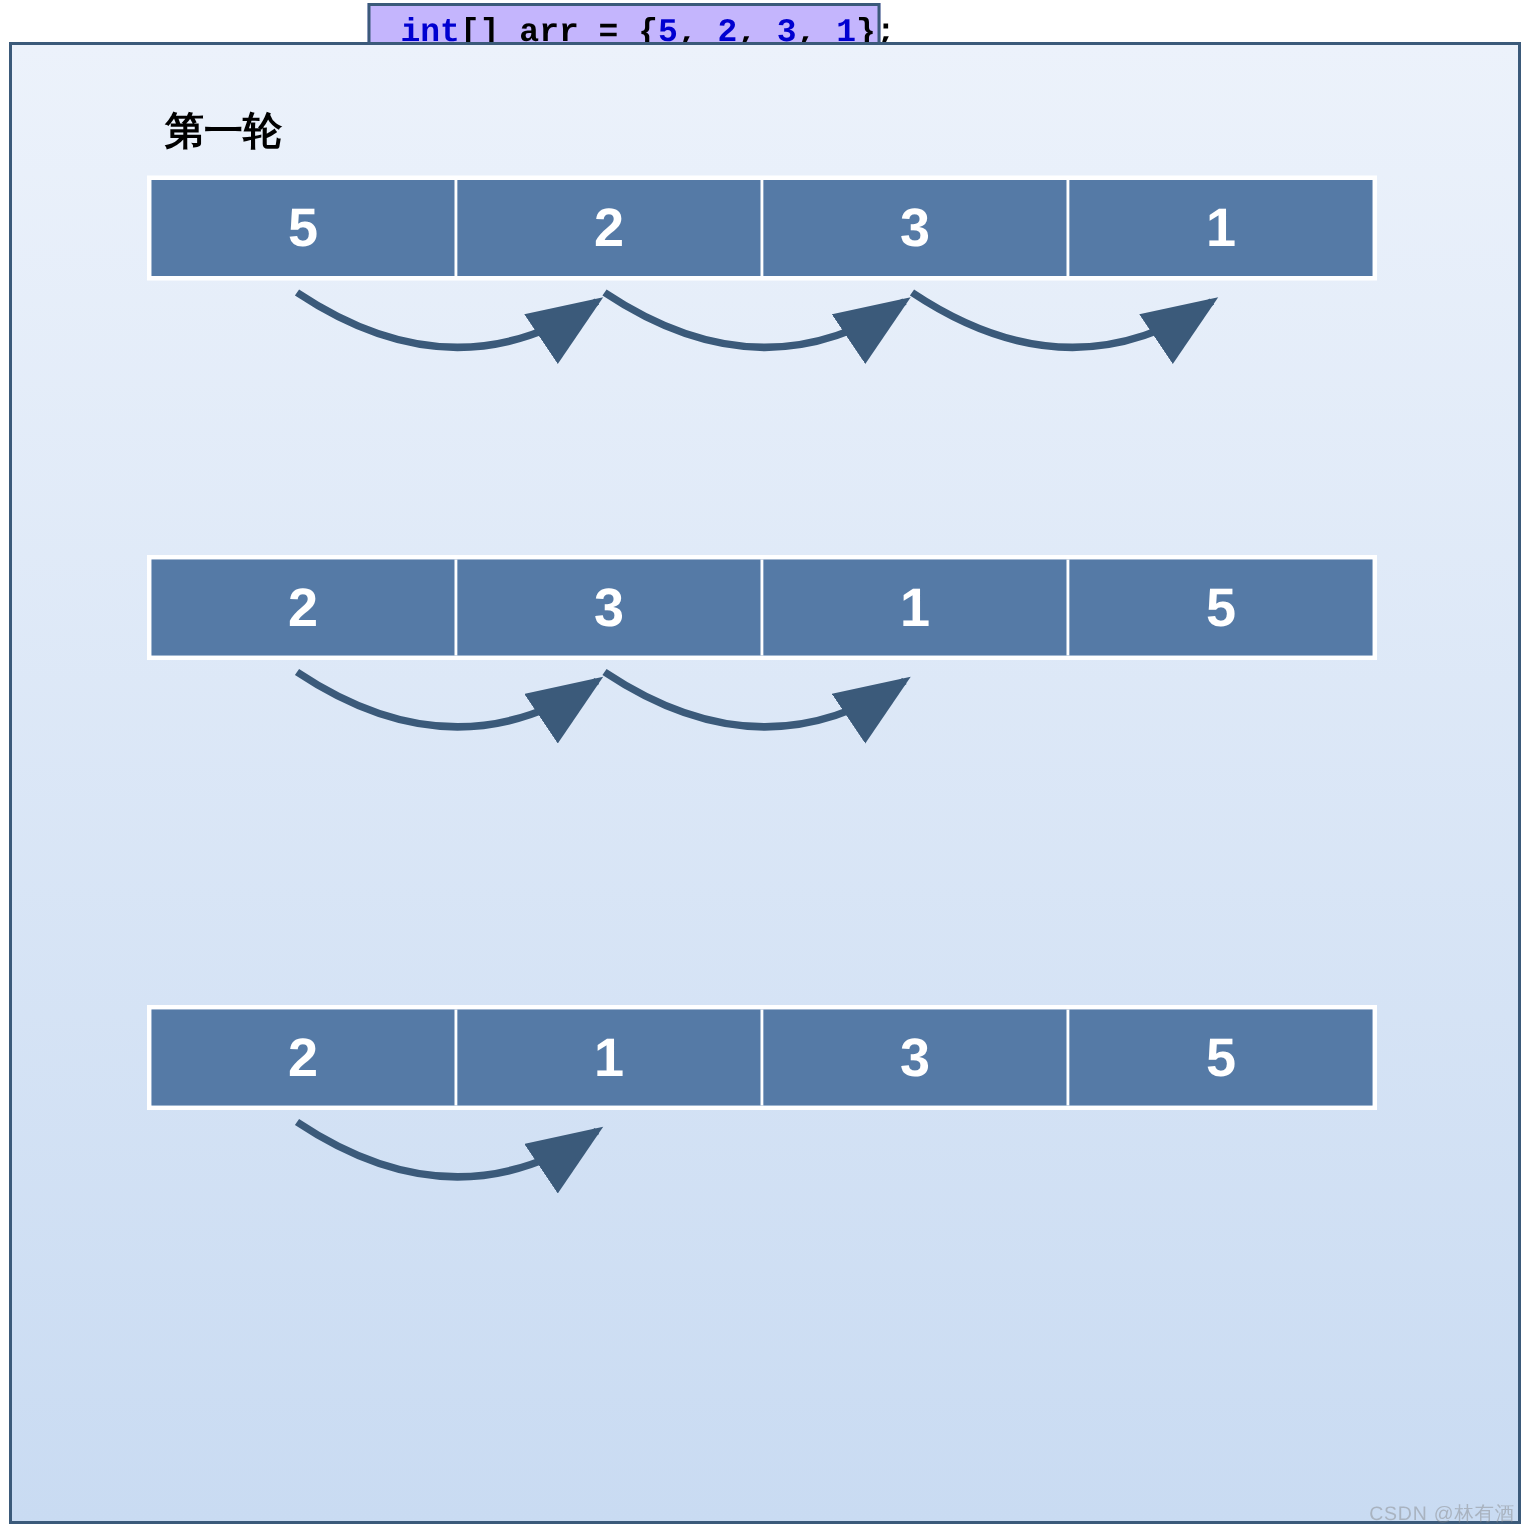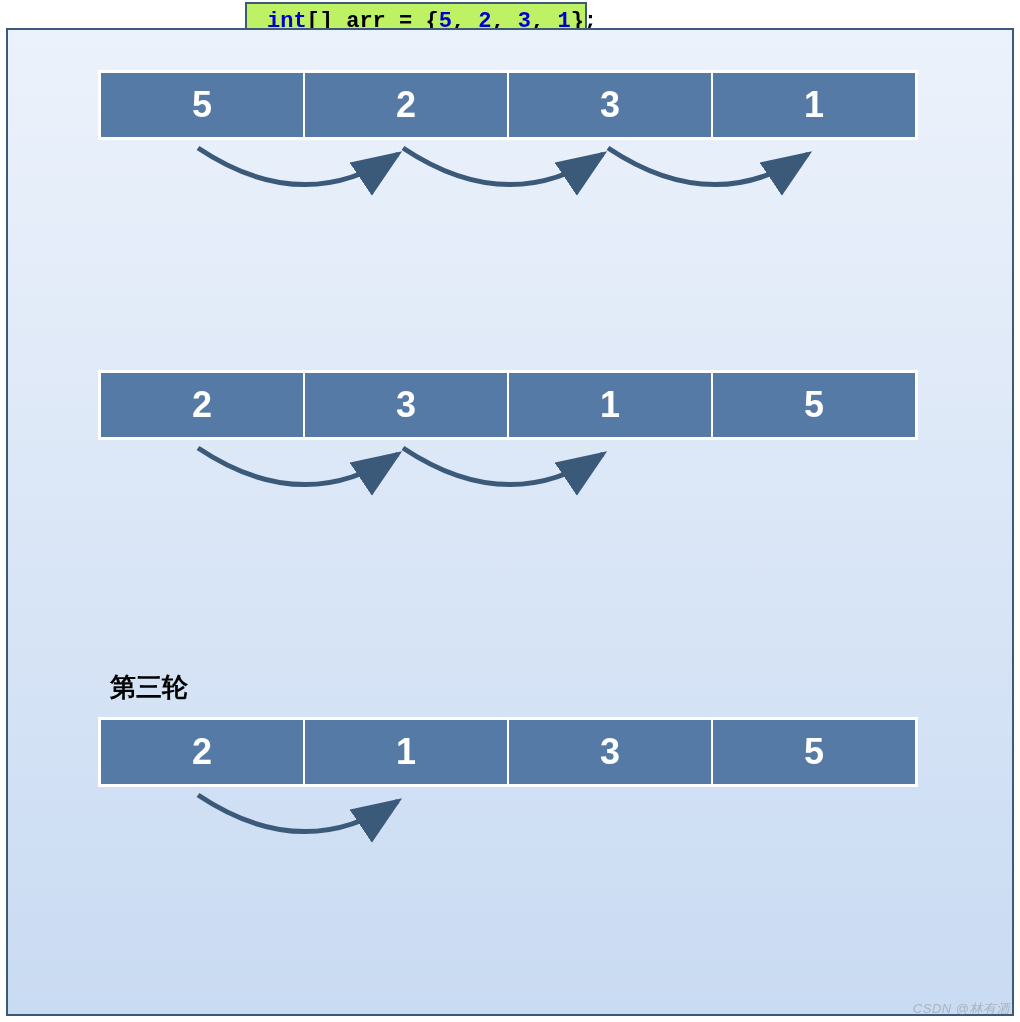--- a/index.html
+++ b/index.html
@@ -11,21 +11,21 @@
     font-family: Arial, "Microsoft YaHei", sans-serif;
     background: #fff;
     position: relative;
   }
   .code-box {
     position: absolute;
     left: 245px;
     top: 2px;
     width: 342px;
     height: 38px;
-    background: #bef264;
+    background: #c4b5fd;
     border: 2px solid #3b5a7a;
     display: flex;
     align-items: center;
     padding-left: 20px;
     font-family: Consolas, "Courier New", monospace;
     font-size: 22px;
     font-weight: bold;
     color: #000;
     white-space: pre;
   }
@@ -74,33 +74,33 @@
     display: block;
     margin-top: 0px;
   }
   .watermark {
     position: absolute;
     right: 10px;
     bottom: 4px;
     font-size: 13px;
     color: rgba(130,130,130,0.45);
     letter-spacing: 0.5px;
-    font-style: italic;
   }
 </style>
 </head>
 <body>
 
 <div class="code-box">
   <span class="kw">int</span><span>[]</span><span> arr = {</span><span class="num">5</span><span>, </span><span class="num">2</span><span>, </span><span class="num">3</span><span>, </span><span class="num">1</span><span>};</span>
 </div>
 
 <div class="main-panel">
 
   <div class="round" style="top:40px">
+    <div class="round-label">第一轮</div>
     <div class="array-row">
       <div class="cell">5</div>
       <div class="cell">2</div>
       <div class="cell">3</div>
       <div class="cell">1</div>
     </div>
     <svg class="arrows-svg" width="820" height="90">
       <defs>
         <marker id="ah1" markerWidth="12" markerHeight="12" refX="9" refY="4" orient="auto">
           <path d="M0,0 L10,4 L0,8 Z" fill="#3b5a7a"></path>
@@ -124,21 +124,20 @@
         <marker id="ah2" markerWidth="12" markerHeight="12" refX="9" refY="4" orient="auto">
           <path d="M0,0 L10,4 L0,8 Z" fill="#3b5a7a"></path>
         </marker>
       </defs>
       <path d="M 100 8 Q 205 78 300 14" stroke="#3b5a7a" stroke-width="5" fill="none" marker-end="url(#ah2)"></path>
       <path d="M 305 8 Q 410 78 505 14" stroke="#3b5a7a" stroke-width="5" fill="none" marker-end="url(#ah2)"></path>
     </svg>
   </div>
 
   <div class="round" style="top:640px">
-    <div class="round-label">第三轮</div>
     <div class="array-row">
       <div class="cell">2</div>
       <div class="cell">1</div>
       <div class="cell">3</div>
       <div class="cell">5</div>
     </div>
     <svg class="arrows-svg" width="820" height="90">
       <defs>
         <marker id="ah3" markerWidth="12" markerHeight="12" refX="9" refY="4" orient="auto">
           <path d="M0,0 L10,4 L0,8 Z" fill="#3b5a7a"></path>

